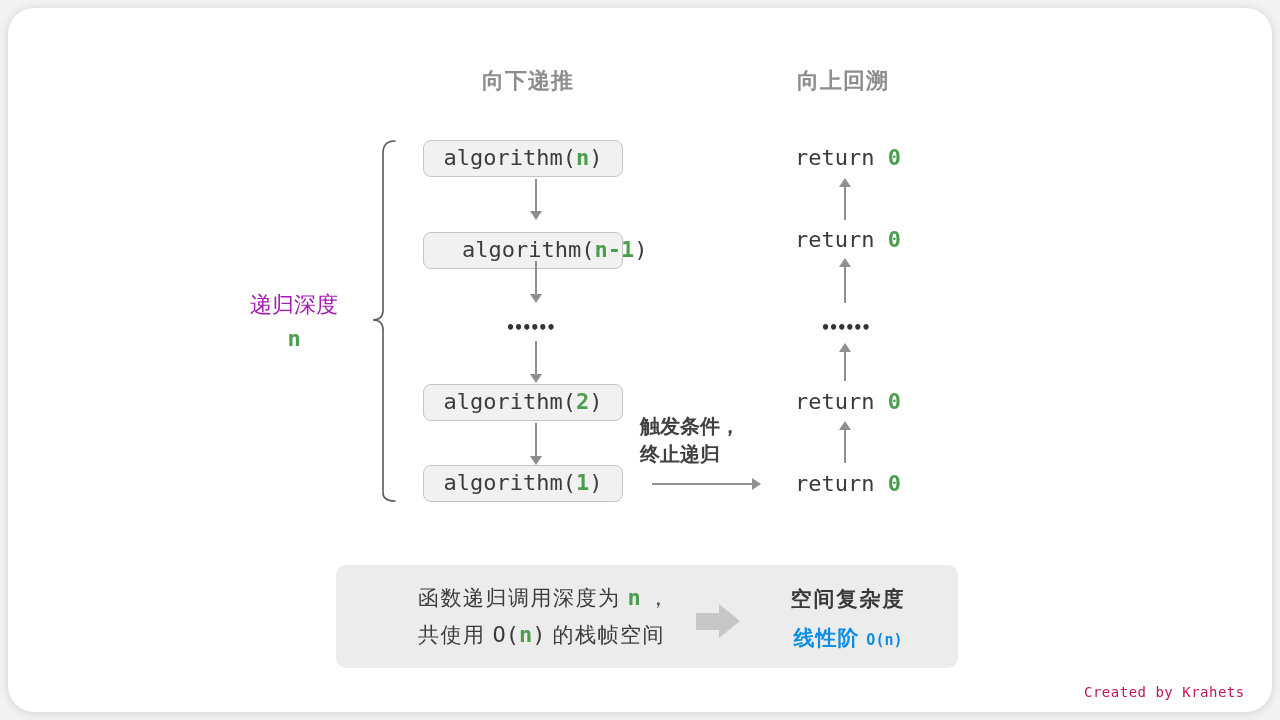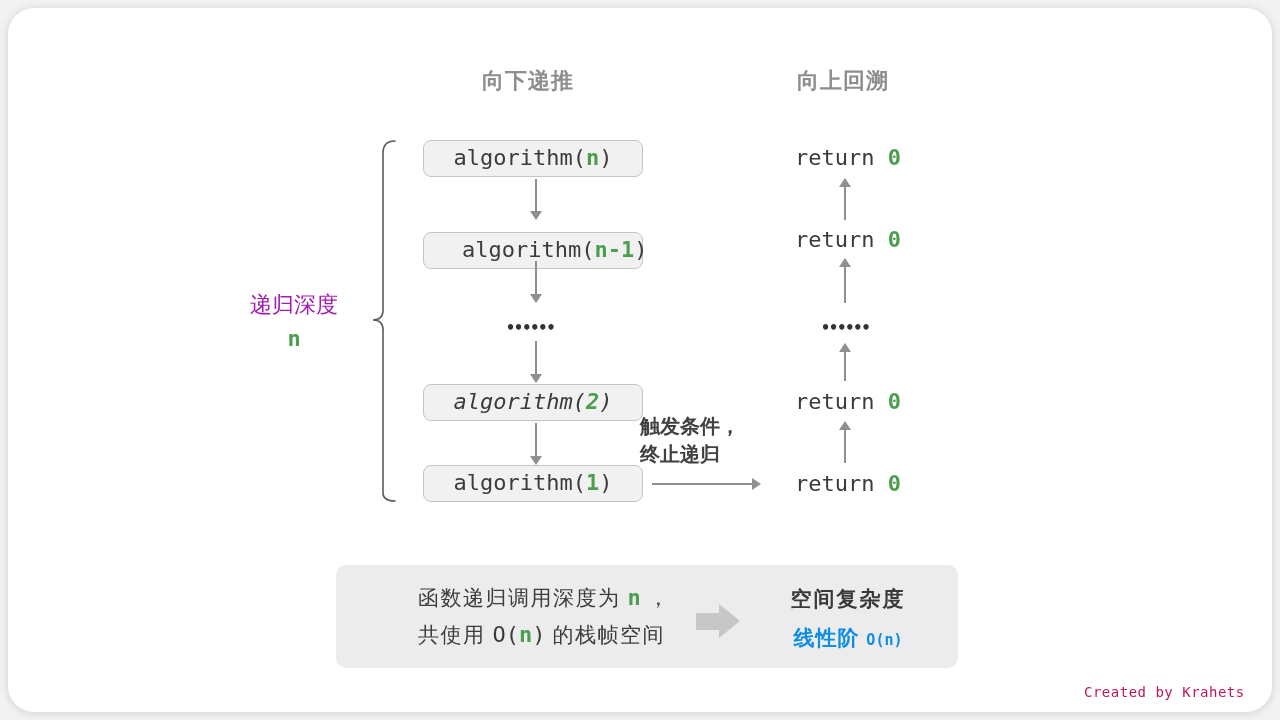--- a/index.html
+++ b/index.html
@@ -15,21 +15,21 @@
     box-shadow:0 1px 10px rgba(0,0,0,0.14);
   }
   .abs{position:absolute;}
   
   .col-header{
     width:246px;text-align:center;
     font-size:22px;font-weight:bold;color:#8d8d8d;letter-spacing:1px;
   }
   
   .call-box{
-    left:415px;width:220px;height:37px;box-sizing:border-box;
+    left:415px;width:200px;height:37px;box-sizing:border-box;
     background:#f1f1f1;border:1.5px solid #c5c5c5;border-radius:8px;
     text-align:center;line-height:33px;
     font-family:"DejaVu Sans Mono",monospace;font-size:22px;color:#3b3b3b;
     white-space:nowrap;
   }
   .code-green{color:#4c9e4f;font-weight:bold;}
   
   .return-label{
     left:787px;height:24px;line-height:24px;
     font-family:"DejaVu Sans Mono",monospace;font-size:22px;color:#3b3b3b;
@@ -111,21 +111,21 @@
   <div class="abs col-header" style="left:397px;top:58px;">向下递推</div>
 
   <svg class="abs" style="left:358px;top:126px;" width="34" height="374" viewBox="0 0 34 374">
     <path d="M29 7 Q17 7 17 19 L17 176 Q17 186 7 186 Q17 186 17 196 L17 359 Q17 367 29 367" fill="none" stroke="#5a5a5a" stroke-width="1.6" stroke-linecap="round"></path>
   </svg>
   <div class="abs depth-label" style="top:282px;">递归深度</div>
   <div class="abs depth-var" style="top:318px;">n</div>
 
   <div class="abs call-box" style="top:132px;"><span>algorithm(</span><span class="code-green">n</span><span>)</span></div>
   <div class="abs call-box" style="top:224px;padding-left:38px;"><span>algorithm(</span><span class="code-green">n-1</span><span>)</span></div>
-  <div class="abs call-box" style="top:376px;font-style:italic;"><span>algorithm(</span><span class="code-green">2</span><span>)</span></div>
+  <div class="abs call-box" style="top:376px;"><span>algorithm(</span><span class="code-green">2</span><span>)</span></div>
   <div class="abs call-box" style="top:457px;"><span>algorithm(</span><span class="code-green">1</span><span>)</span></div>
 
   <div class="abs varrow down" style="left:526.8px;top:171px;height:32px;"></div>
   <div class="abs varrow down" style="left:526.8px;top:253px;height:33px;"></div>
   <div class="abs varrow down" style="left:526.8px;top:333px;height:33px;"></div>
   <div class="abs varrow down" style="left:526.8px;top:415px;height:33px;"></div>
 
   <div class="abs dots" style="left:492px;top:313px;">••••••</div>
   <div class="abs dots" style="left:807px;top:313px;">••••••</div>
 

